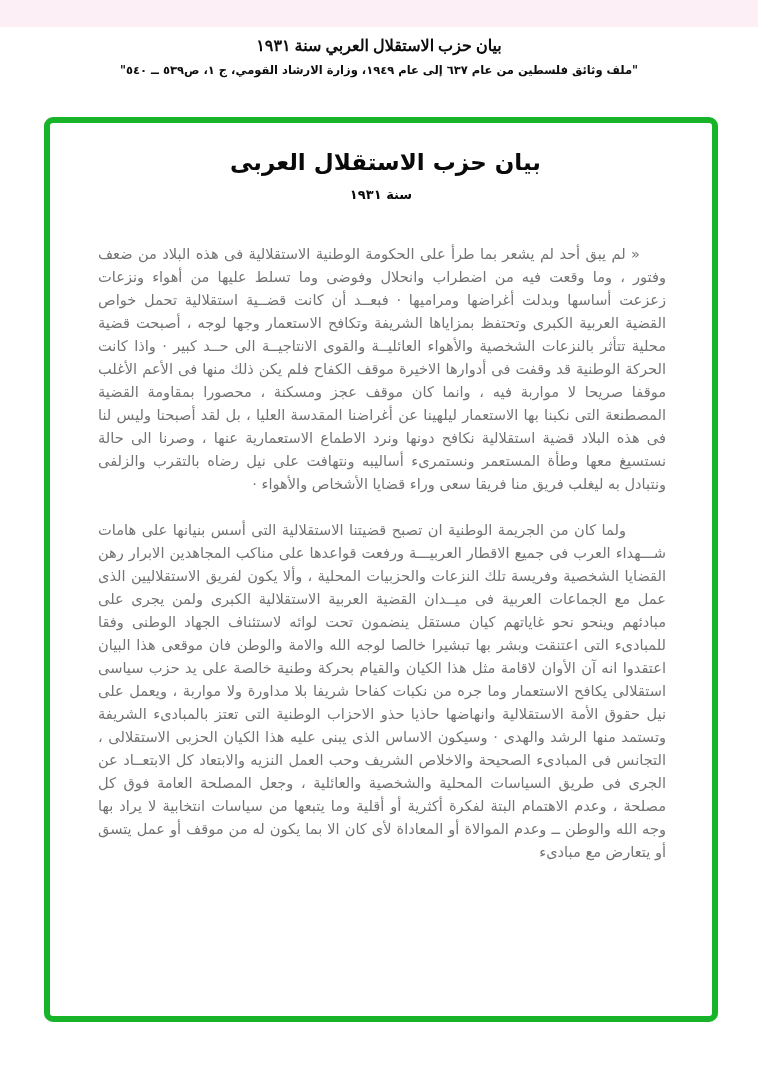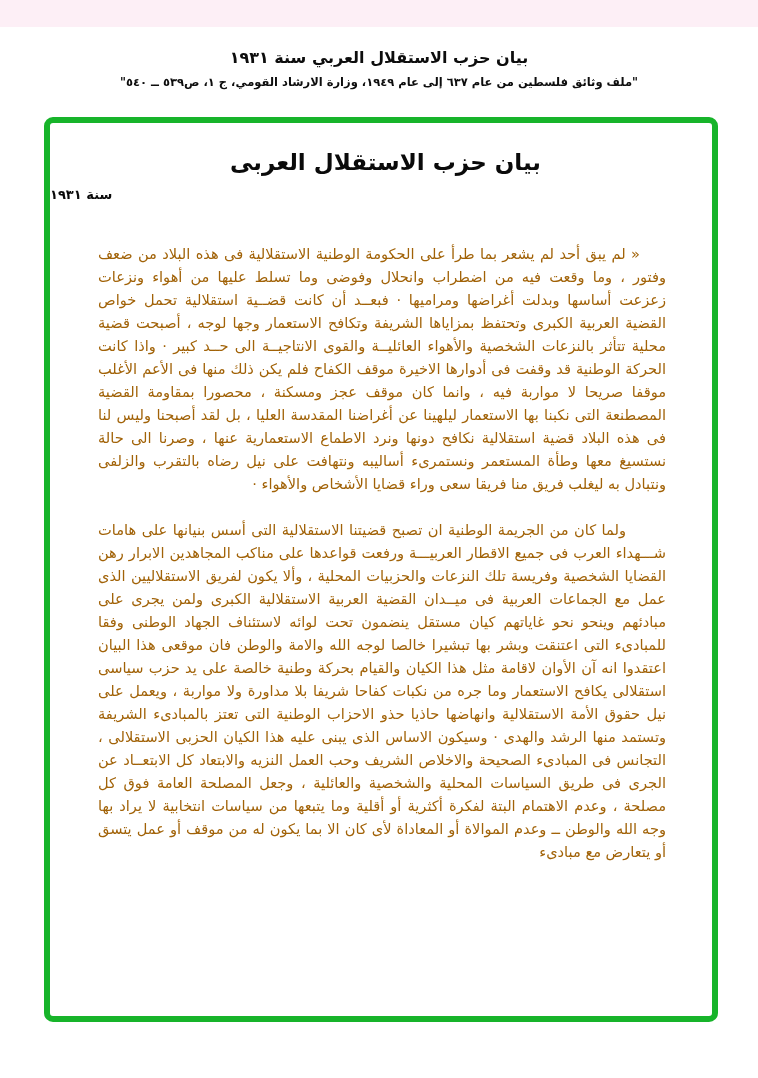--- a/index.html
+++ b/index.html
@@ -28,21 +28,22 @@
     top: 36px;
     left: 0;
     width: 758px;
     text-align: center;
     color: #0d0d0d;
   }
   .scan-header .h-title {
     font-size: 16px;
     font-weight: bold;
     letter-spacing: 0.3px;
-    margin: 12px 0 8px 0;
+    margin: 0 0 8px 0;
+    font-family: Liberation Serif, serif;
   }
   .scan-header .h-source {
     font-size: 11.5px;
     font-weight: bold;
     margin: 0;
   }
   .green-box {
     position: absolute;
     left: 44px;
     top: 117px;
@@ -54,28 +55,28 @@
   }
   .doc-title {
     margin: 26px 0 0 9px;
     text-align: center;
     font-size: 23px;
     font-weight: bold;
     color: #0a0a0a;
   }
   .doc-subtitle {
     margin: 12px 0 0 0;
-    text-align: left;
+    text-align: center;
     font-size: 13px;
     font-weight: bold;
     color: #0a0a0a;
   }
   .doc-body {
     margin: 40px 46px 0 48px;
-    color: #a16207;
+    color: #737373;
     font-size: 14.6px;
     line-height: 23px;
     text-align: justify;
   }
   .doc-body p {
     margin: 0 0 23px 0;
   }
   .doc-body p.p1 { text-indent: 26px; }
   .doc-body p.p2 { text-indent: 40px; }
 </style>

